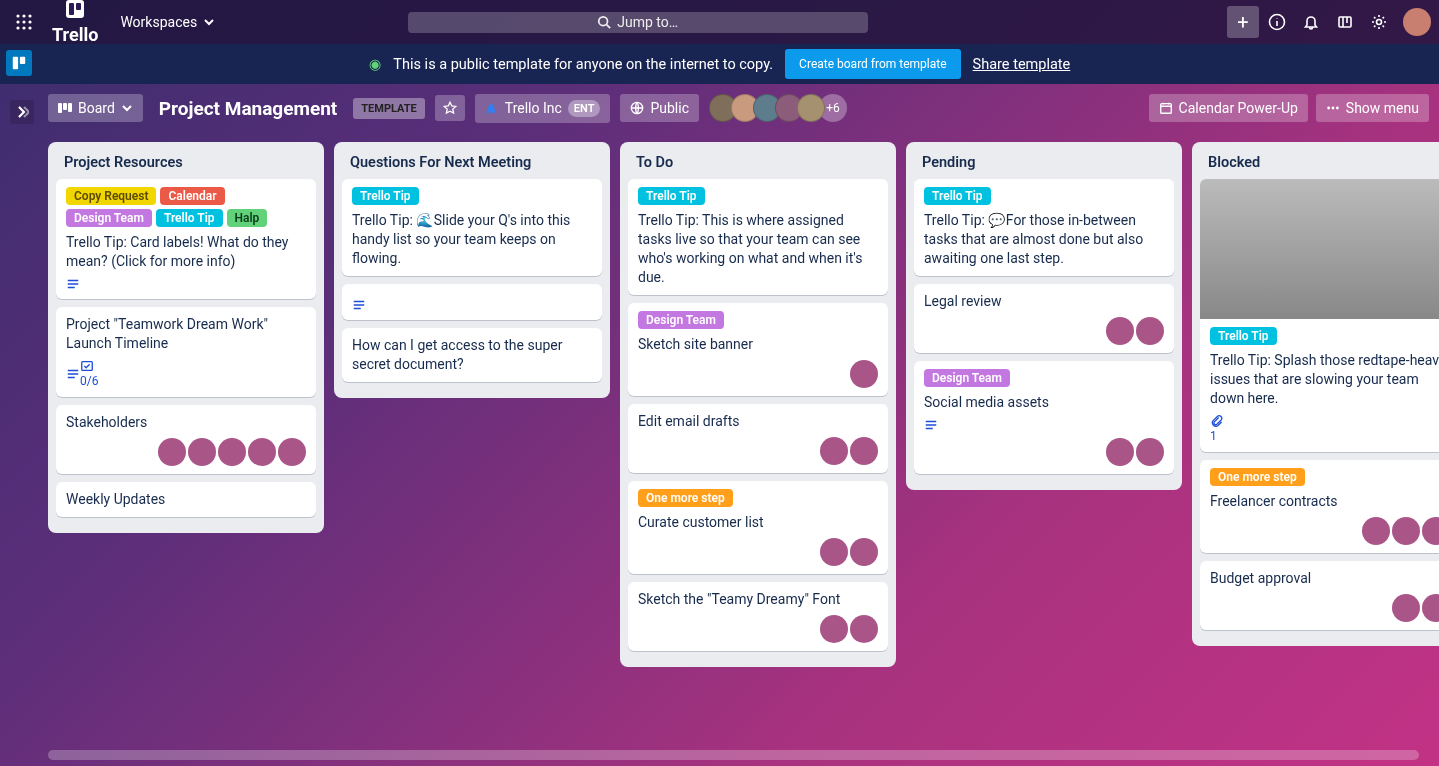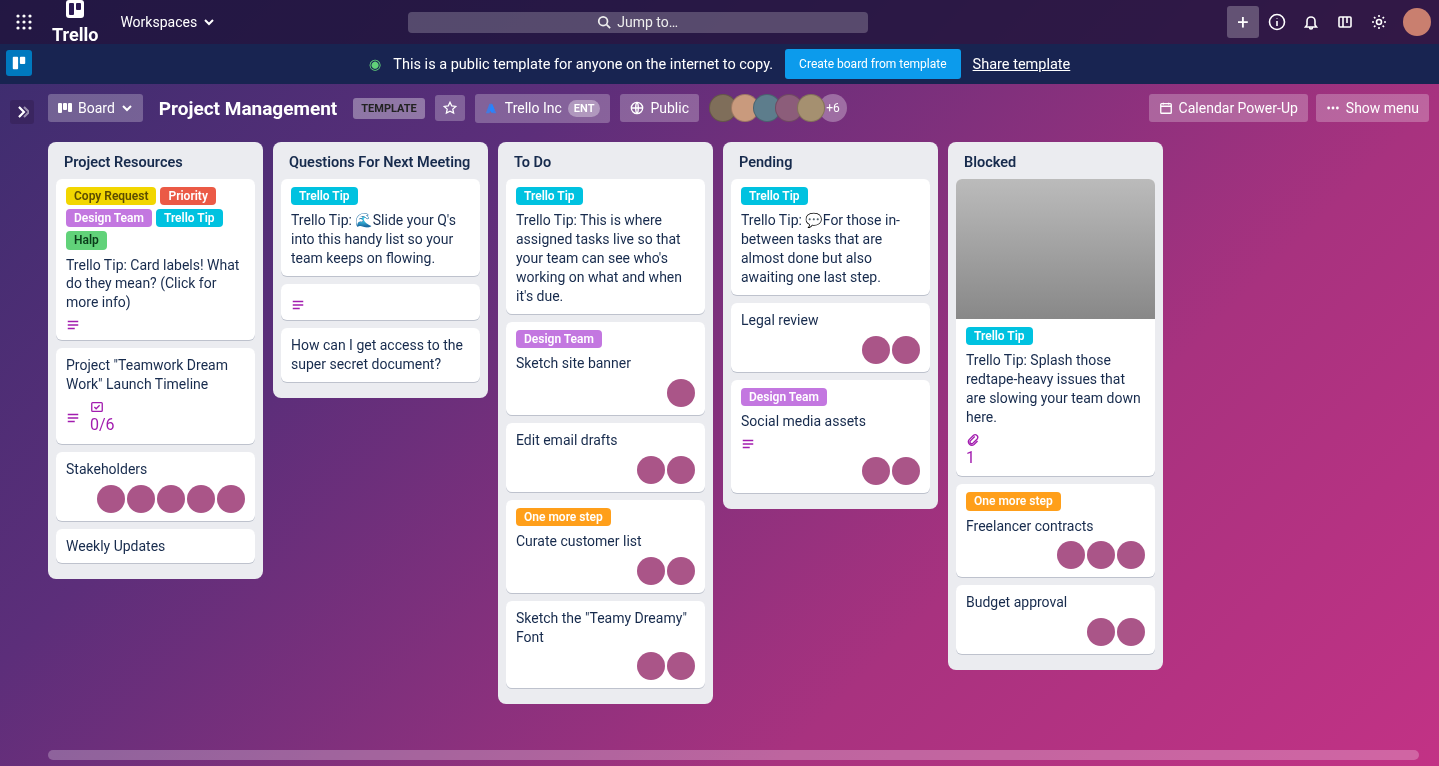--- a/index.html
+++ b/index.html
@@ -70,42 +70,42 @@
 
 .board-canvas {
   position: absolute; top: 132px; left: 0; right: 0; bottom: 16px;
   overflow-x: auto; overflow-y: hidden; padding: 10px 0 10px 48px;
   white-space: nowrap;
 }
 .scrollbar-bottom { position:absolute; bottom:6px; left:48px; right:20px;
   height:10px; background: rgba(255,255,255,0.25); border-radius:6px; }
 
 .list {
-  display: inline-block; vertical-align: top; width: 215px;
+  display: inline-block; vertical-align: top; width: 276px;
   background: #ebecf0; border-radius: 8px; margin-right: 10px;
   padding: 8px; white-space: normal;
 }
 .list-title { font-weight: 600; font-size: 14.5px; padding: 4px 8px 8px;
   color: #172b4d; cursor: pointer; }
 .card {
   background: #fff; border-radius: 6px; box-shadow: 0 1px 0 rgba(9,30,66,.2);
   padding: 8px 10px 8px; margin-bottom: 8px; cursor: pointer; font-size: 14px;
   line-height: 1.35; color: #172b4d;
 }
 .card-cover { height: 140px; background: #999; border-radius: 6px 6px 0 0;
   margin: -8px -10px 8px -10px; display:flex; align-items:center;
   justify-content:center; color:#555; font-size:12px; }
 .labels { display: flex; flex-wrap: wrap; gap: 4px; margin-bottom: 6px; }
 .label { font-size: 12px; font-weight: 600; color: #fff; padding: 1px 8px;
   border-radius: 4px; }
 .l-yellow{background:#f2d600;color:#5b4b00;} .l-red{background:#eb5a46;}
 .l-purple{background:#c377e0;text-align:right;} .l-teal{background:#00c2e0;}
 .l-green{background:#61d279;color:#0a3b1a;} .l-orange{background:#ff9f1a;}
-.badges { display: flex; gap: 10px; margin-top: 6px; color: #a21caf;
-  font-size: 16px; align-items:center; }
+.badges { display: flex; margin-top: 6px; color: #1d4ed8;
+  font-size: 12px; align-items:center; }
 .members-row { display: flex; justify-content: flex-end; gap: 2px;
   margin-top: 6px; }
 .members-row .m { width: 28px; height: 28px; border-radius: 50%;
   background: #a58; }
 .m1{background:#8a6d5f;} .m2{background:#c9a38f;} .m3{background:#6d7f8a;}
 .m4{background:#b38fa1;} .m5{background:#e6b0a4;}
 
 svg { display: block; }
 </style>
 </head>
@@ -251,21 +251,21 @@
           <circle cx="13" cy="8" r="1.6"></circle>
         </svg>
       <span>Show menu</span>
     </div>
   </div>
 </div>
 
 <div class="board-canvas" id="canvas"><div class="list"><div class="list-title">Project Resources</div><div class="card">
         <div class="labels">
           <span class="label l-yellow">Copy Request</span>
-          <span class="label l-red">Priority</span>
+          <span class="label l-red">Calendar</span>
           <span class="label l-purple">Design Team</span>
           <span class="label l-teal">Trello Tip</span>
           <span class="label l-green">Halp</span>
         </div>
         <div>Trello Tip: Card labels! What do they mean? (Click for more info)</div>
         <div class="badges">
           <span>
             <svg width="14" height="14" viewBox="0 0 16 16" fill="none" stroke="currentColor" stroke-width="1.5">
               <path d="M2 4h12M2 8h12M2 12h8"></path>
             </svg>

